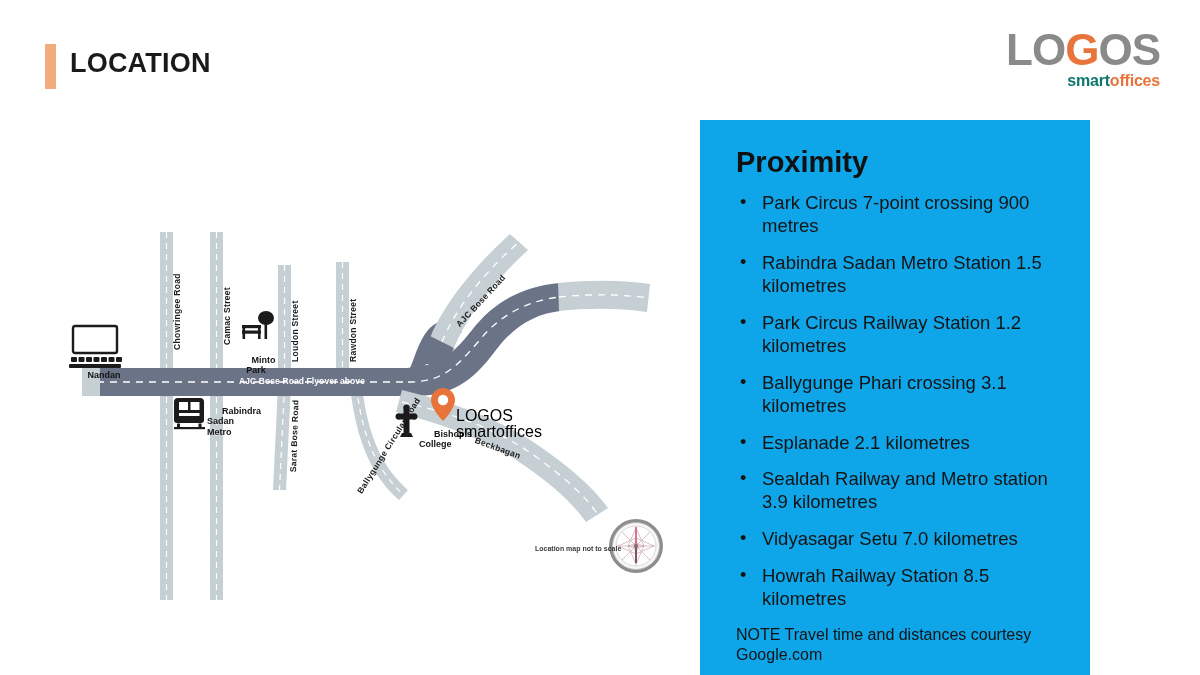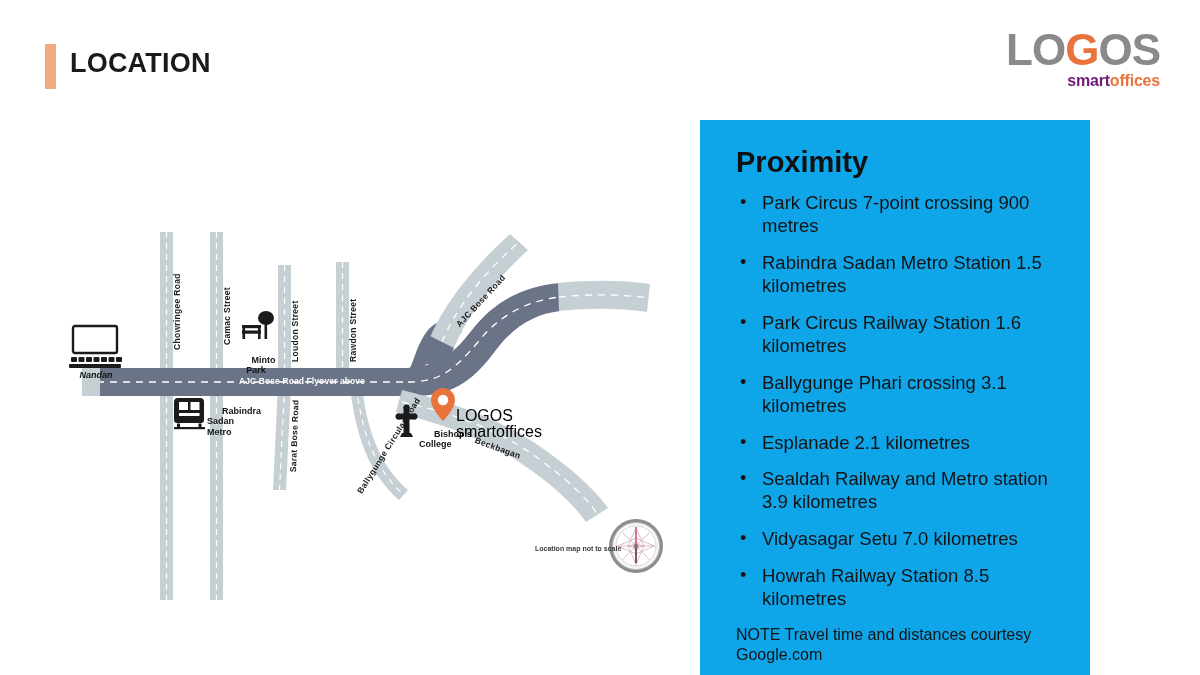--- a/index.html
+++ b/index.html
@@ -23,21 +23,21 @@
   }
 
   
   .logo-block{position:absolute;right:40px;top:28px;text-align:right;line-height:1;}
   .logo-main{
     font-size:44px;font-weight:bold;color:#8a8a8a;letter-spacing:-1px;
     font-family:"Liberation Sans", sans-serif;
   }
   .logo-main .g{color:#e8743b;}
   .logo-sub{font-size:16px;font-weight:bold;margin-top:1px;letter-spacing:-.2px;}
-  .logo-sub .s1{color:#701a75;}
+  .logo-sub .s1{color:#0f766e;}
   .logo-sub .s2{color:#e8743b;}
 
   
   .proximity{
     position:absolute;left:700px;top:120px;width:390px;height:607px;
     background:#0ea5e9;box-sizing:border-box;padding:26px 28px 10px 36px;
   }
   .prox-title{font-size:29px;font-weight:bold;color:#111;margin:0 0 13px 0;}
   .prox-list{list-style:none;margin:0;padding:0;}
   .prox-list li{
@@ -92,21 +92,21 @@
   <div class="logo-block">
     <div class="logo-main"><span>LO</span><span class="g">G</span><span>OS</span></div>
     <div class="logo-sub"><span class="s1">smart</span><span class="s2">offices</span></div>
   </div>
 
   <div class="proximity">
     <div class="prox-title">Proximity</div>
     <ul class="prox-list">
       <li><span class="bul">•</span><span>Park Circus 7-point crossing 900 metres</span></li>
       <li><span class="bul">•</span><span>Rabindra Sadan Metro Station 1.5 kilometres</span></li>
-      <li><span class="bul">•</span><span>Park Circus Railway Station 1.6 kilometres</span></li>
+      <li><span class="bul">•</span><span>Park Circus Railway Station 1.2 kilometres</span></li>
       <li><span class="bul">•</span><span>Ballygunge Phari crossing 3.1 kilometres</span></li>
       <li><span class="bul">•</span><span>Esplanade 2.1 kilometres</span></li>
       <li><span class="bul">•</span><span>Sealdah Railway and Metro station 3.9 kilometres</span></li>
       <li><span class="bul">•</span><span>Vidyasagar Setu 7.0 kilometres</span></li>
       <li><span class="bul">•</span><span>Howrah Railway Station 8.5 kilometres</span></li>
     </ul>
     <div class="prox-note">NOTE Travel time and distances courtesy Google.com</div>
   </div>
 
   <div class="map">
@@ -243,21 +243,21 @@
     <div class="map-label vlabel" style="left:192px; top:155px; transform:rotate(-90deg);">Camac Street</div>
     <div class="map-label vlabel" style="left:260px; top:172px; transform:rotate(-90deg);">Loudon Street</div>
     <div class="map-label vlabel" style="left:318px; top:172px; transform:rotate(-90deg);">Rawdon Street</div>
     <div class="map-label vlabel" style="left:258px; top:282px; transform:rotate(-88deg);">Sarat Bose Road</div>
     <div class="map-label vlabel" style="left:325px; top:300px; transform:rotate(-58deg);">Ballygunge Circular Road</div>
     <div class="map-label vlabel" style="left:424px; top:132px; transform:rotate(-47deg);">AJC Bose Road</div>
     <div class="map-label vlabel" style="left:447px; top:245px; transform:rotate(20deg);">Beckbagan</div>
 
     <div class="flyover-text" style="left:209px; top:186px;">AJC Bose Road Flyover above</div>
 
-    <div class="map-label poi-text" style="left:40px; top:180px; width:52px;font-style:italic;">Nandan</div>
+    <div class="map-label poi-text" style="left:48px; top:180px; width:52px;">Nandan</div>
 
     <div class="map-label poi-text" style="left:203px; top:154px; width:46px;"><br>      Minto<br>Park<br>    </div>
 
     <div class="map-label poi-text-l" style="left:177px; top:205px; width:60px;"><br>      Rabindra<br>Sadan<br>Metro<br>    </div>
 
     <div class="map-label poi-text-l" style="left:389px; top:228px; width:52px;"><br>      Bishop's<br>College<br>    </div>
 
 
     <div class="marker-logo" style="left:424px; top:202px;">
       <div class="mtext"><br>        LOGOS<br>        smartoffices<br>      </div>

